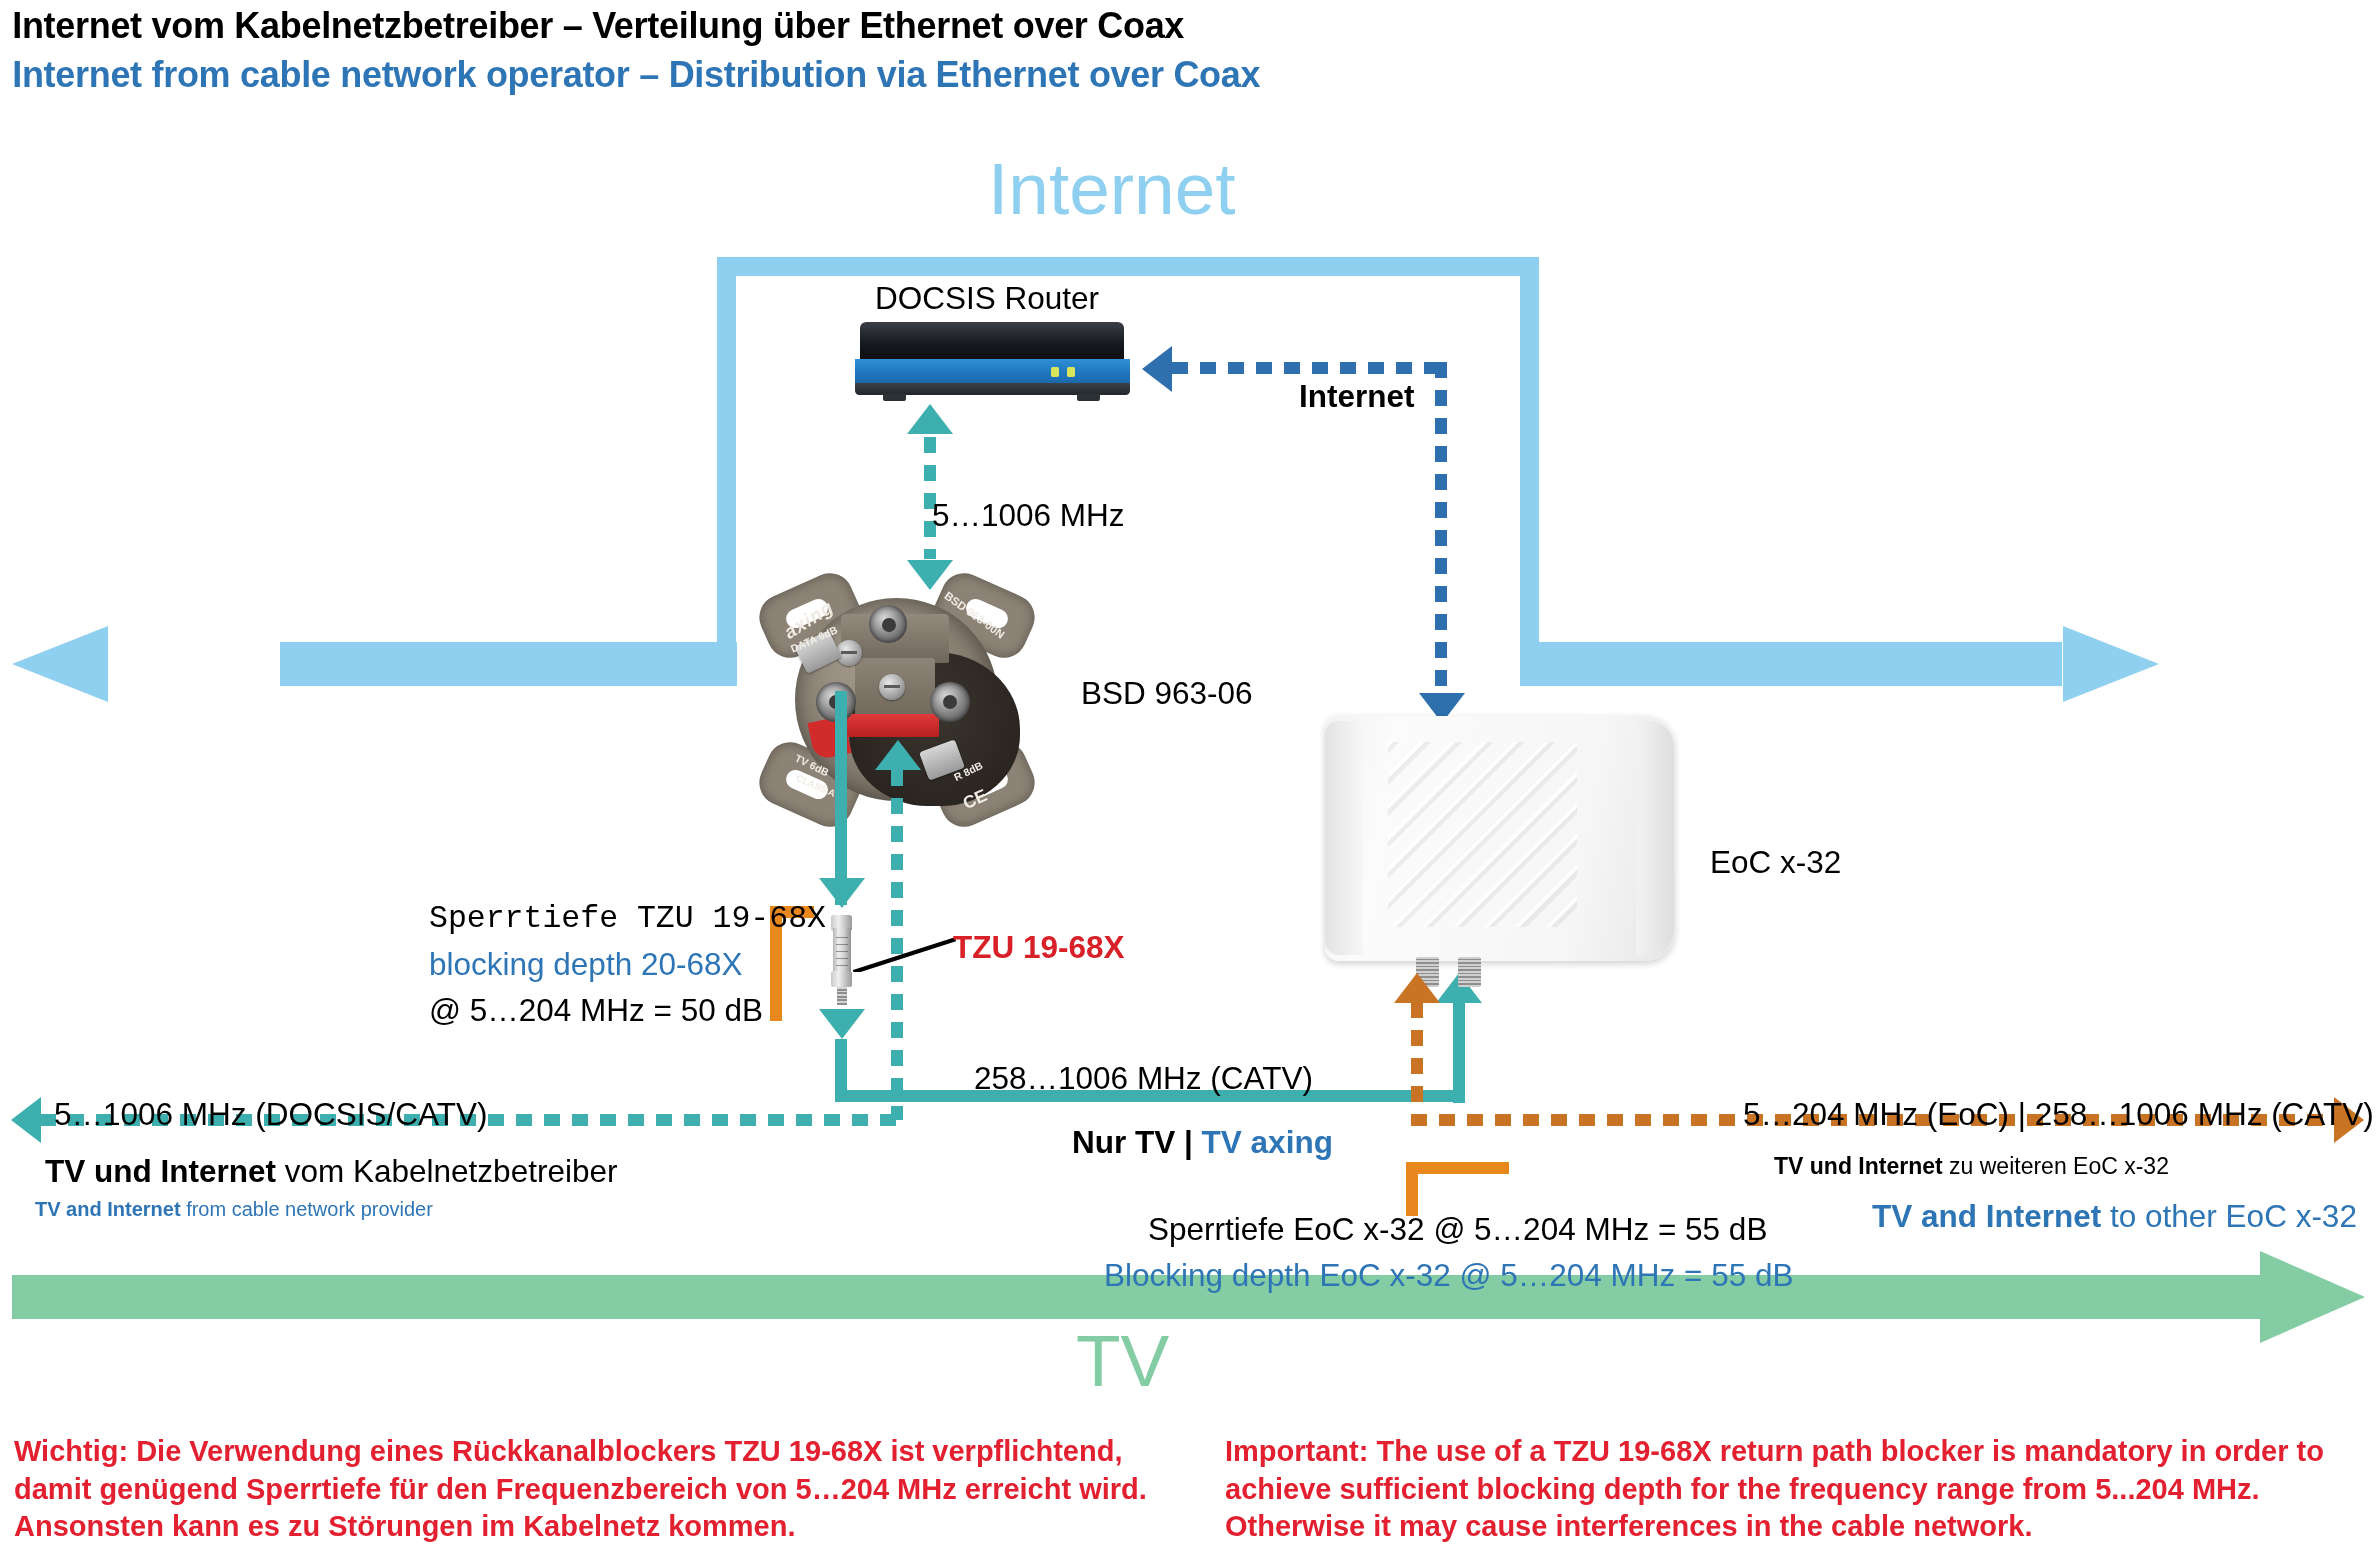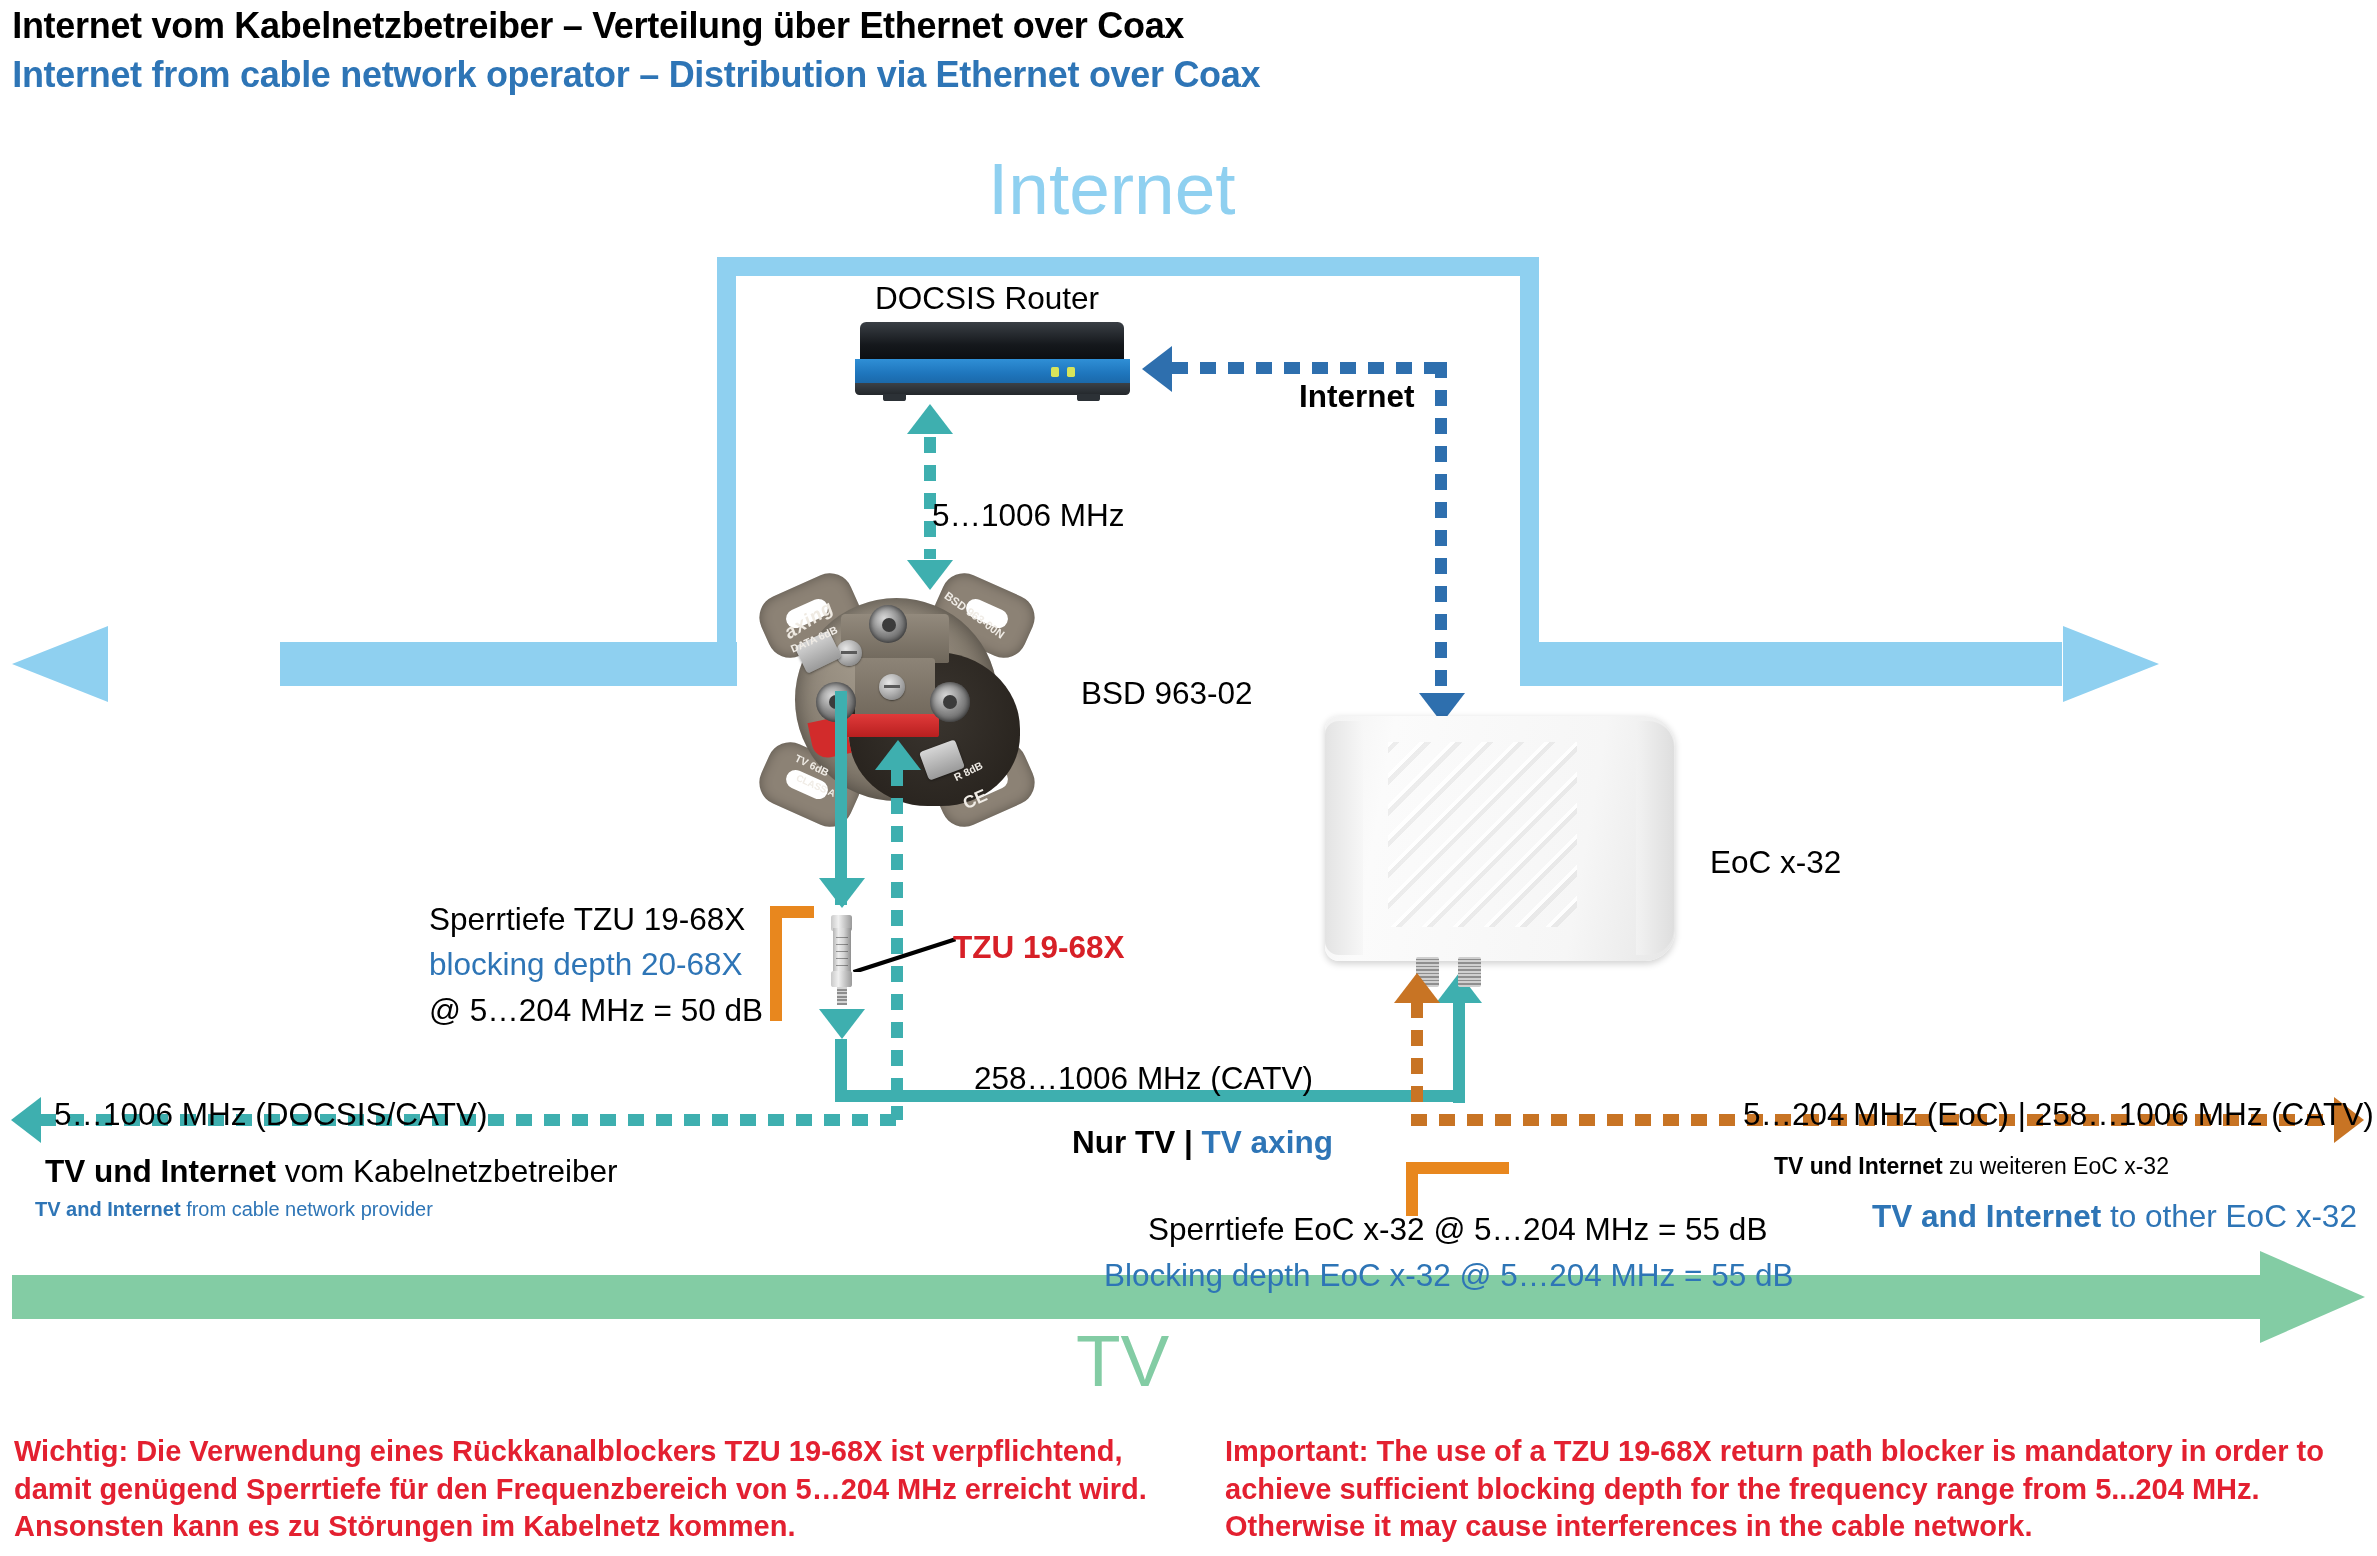--- a/index.html
+++ b/index.html
@@ -298,21 +298,21 @@
   
   .ob { position:absolute; background:#E8871E; }
 
   
   .lbl { position:absolute; font-size:31.5px; color:#000; white-space:nowrap; }
   .lbl-b { font-weight:bold; }
 
   #f-5-1006 { left:932px; top:497px; }
   #internet-dash-label { left:1299px; top:378px; font-size:31.5px; font-weight:bold; }
 
-  #sperr-de  { left:429px; top:901px; }
+  #sperr-de  { left:429px; top:901px;font-family:Liberation Mono, monospace; }
   #sperr-en  { left:429px; top:946px; color:#2E75B6; }
   #sperr-val { left:429px; top:992px; }
 
   #catv-label { left:974px; top:1060px; }
   #nurtv { left:1072px; top:1124px; font-weight:bold; }
   #nurtv .en { color:#2E75B6; }
 
   #left-freq  { left:54px; top:1096px;text-align:right; }
   #left-l1    { left:45px; top:1153px; font-size:31.5px; }
   #left-l2    { left:35px; top:1198px; font-size:20px; color:#2E75B6; }
@@ -405,21 +405,21 @@
     <div class="clip c2"></div>
     <div class="brand">axing</div>
     <div class="mk data">DATA 6dB</div>
     <div class="mk type">BSD 963-00N</div>
     <div class="mk tv">TV 6dB</div>
     <div class="mk r">R 8dB</div>
     <div class="mk cls">CLASS A</div>
     <div class="ce">CE</div>
   </div>
 </div>
-<div class="abs nowrap lbl" id="bsd-label">BSD 963-02</div>
+<div class="abs nowrap lbl" id="bsd-label">BSD 963-06</div>
 
 <div class="abs teal-solid" style="left:835px; top:691px; width:12.2px; height:214px;"></div>
 <div class="arr arr-down-teal" style="left:819px; top:878px;"></div>
 
 <div class="abs dash-teal-v" style="left:891px; top:770px; width:12.2px; height:350px;"></div>
 <div class="arr arr-up-teal" style="left:875px; top:740px;"></div>
 
 <div class="abs" id="tzu">
   <div class="nut-t"></div>
   <div class="barrel"></div>

